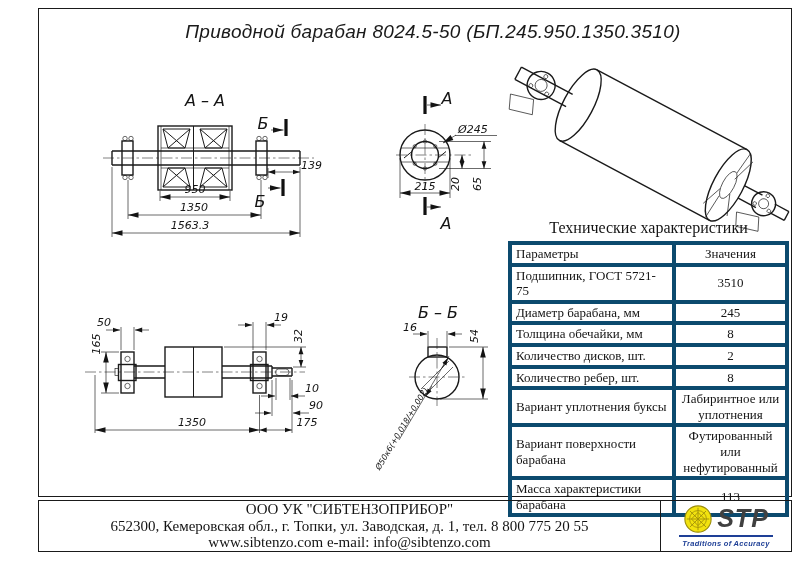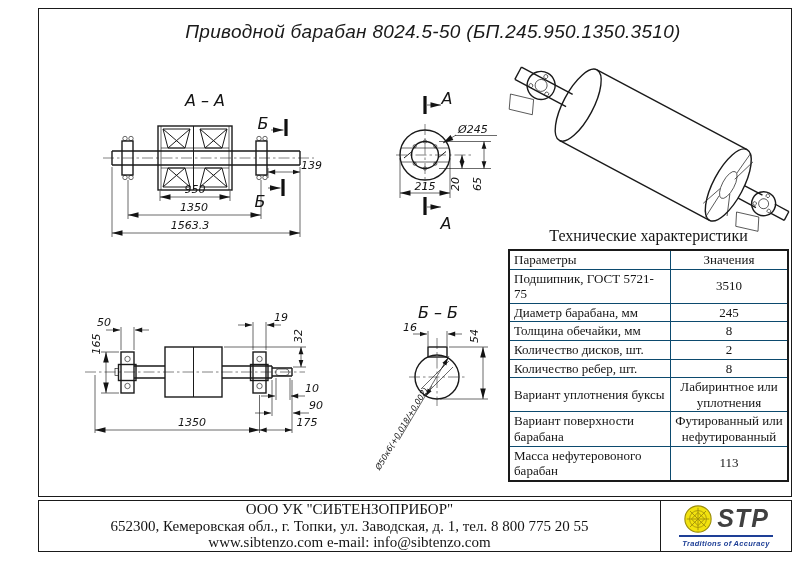--- a/index.html
+++ b/index.html
@@ -11,23 +11,23 @@
   svg .c{stroke:#1a1a1a;stroke-width:1.4;fill:none;}
   svg .m{stroke:#1a1a1a;stroke-width:1;fill:none;}
   svg .t{stroke:#1a1a1a;stroke-width:.65;fill:none;}
   svg .cl{stroke:#1a1a1a;stroke-width:.55;fill:none;stroke-dasharray:11 3 2.5 3;}
   svg .bar{stroke:#101010;stroke-width:3.2;fill:none;}
   svg text{fill:#141414;}
   svg .dt{font:italic 11px "DejaVu Sans",sans-serif;}
   svg .vt{font:italic 16px "DejaVu Sans",sans-serif;}
   svg .st{font:italic 8px "DejaVu Sans",sans-serif;}
   .tech{position:absolute;left:508px;top:217px;width:281px;}
-  .tech-title{text-align:center;font-size:16px;margin:10px 0 4px 0;}
+  .tech-title{text-align:center;font-size:16px;margin:2px 0 4px 0;}
   .tech table{border-collapse:collapse;width:281px;font-size:13px;line-height:1.2;border:2px solid #1a1a1a;table-layout:fixed;}
-  .tech td{border:1px solid #0c4a6e;padding:1px 4px;vertical-align:middle;}
+  .tech td{border:4px solid #0c4a6e;padding:1px 4px;vertical-align:middle;}
   .tech td.p{width:152px;text-align:left;}
   .tech td.v{text-align:center;}
   .footerbox{position:absolute;left:38px;top:500px;width:754px;height:52px;border:1.6px solid #1a1a1a;
     box-sizing:border-box;display:flex;}
   .f-main{flex:1;display:flex;flex-direction:column;justify-content:center;text-align:center;
     font-size:15px;line-height:1.12;}
   .f-logo{width:130px;border-left:1.4px solid #1a1a1a;display:flex;flex-direction:column;
     align-items:center;justify-content:center;}
   .stp-row{display:flex;align-items:center;gap:4px;}
   .stp-text{color:#404040;font:italic 700 25px "Liberation Sans",sans-serif;letter-spacing:1px;line-height:1;}
@@ -254,21 +254,21 @@
     </tr>
     <tr>
       <td class="p">Вариант уплотнения буксы</td>
       <td class="v">Лабиринтное или уплотнения</td>
     </tr>
     <tr>
       <td class="p">Вариант поверхности барабана</td>
       <td class="v">Футированный или нефутированный</td>
     </tr>
     <tr>
-      <td class="p">Масса нефутеровоного барабан</td>
+      <td class="p">Масса характеристики барабана</td>
       <td class="v">113</td>
     </tr>
   </tbody>
     </table>
 </div>
 
 <div class="footerbox">
   <div class="f-main">
     <div>ООО УК "СИБТЕНЗОПРИБОР"</div>
     <div>652300, Кемеровская обл., г. Топки, ул. Заводская, д. 1, тел. 8 800 775 20 55</div>

